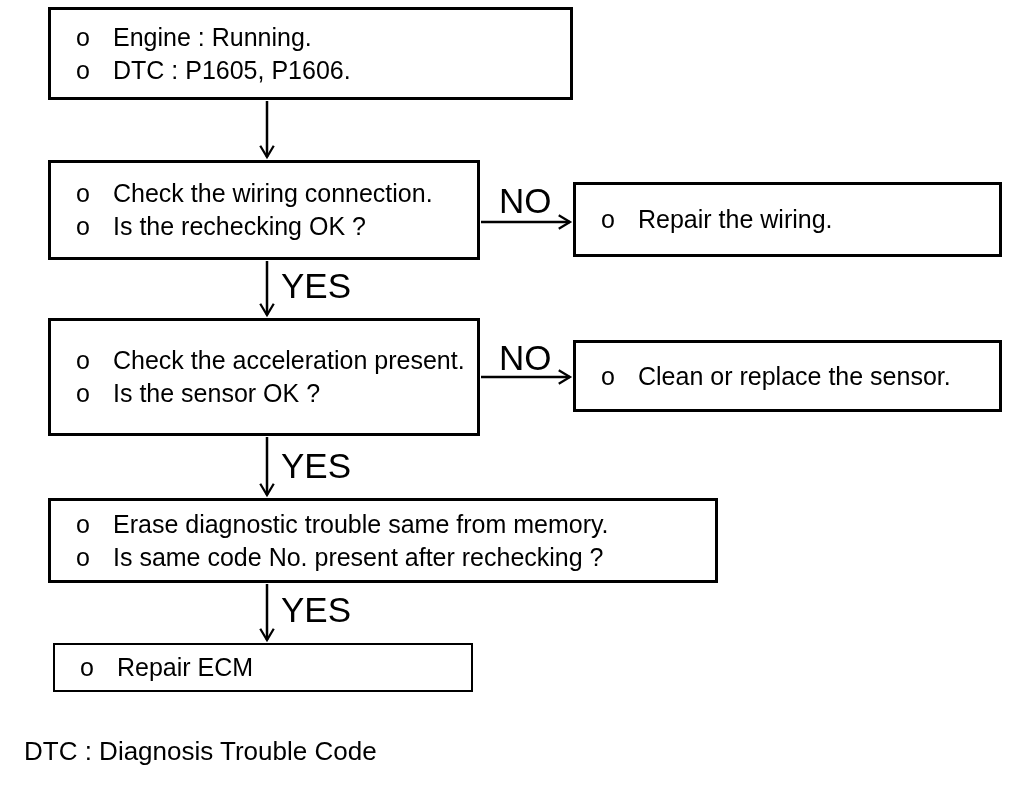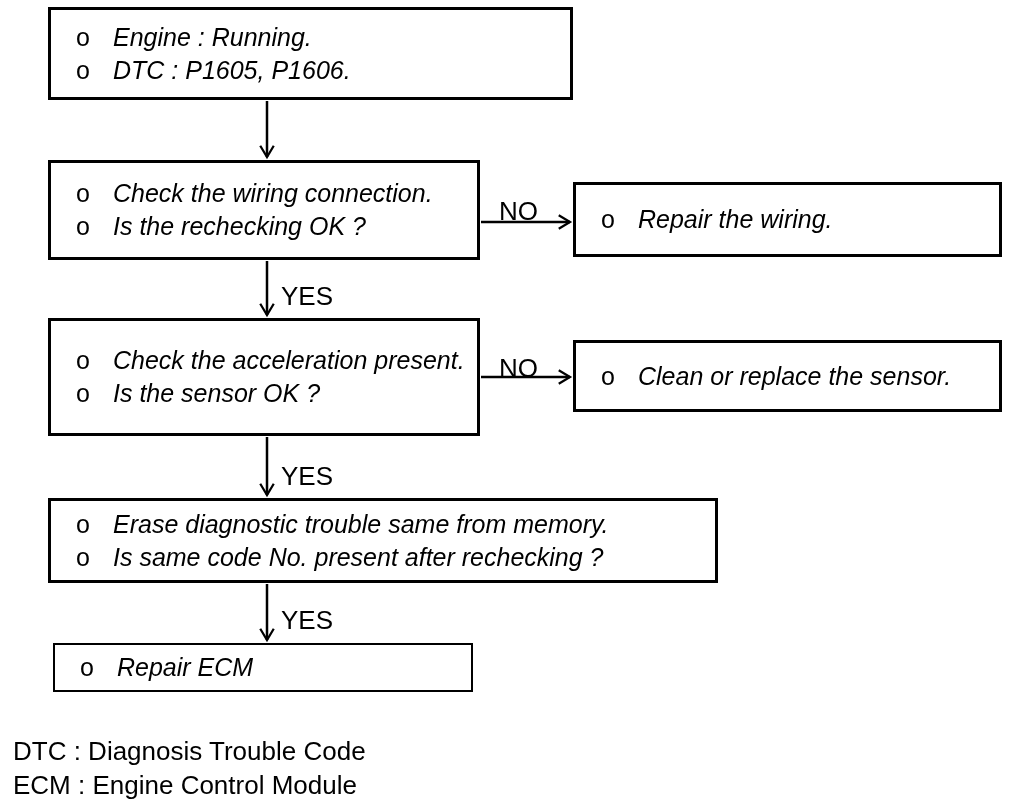--- a/index.html
+++ b/index.html
@@ -31,42 +31,41 @@
   .row {
     display: flex;
     align-items: flex-start;
   }
   .bullet {
     flex: 0 0 37px;
     width: 37px;
   }
   .txt {
     flex: 1 1 auto;
-    font-style: italic;
   }
   .branch-label {
     position: absolute;
-    font-size: 26px;
+    font-size: 35px;
     line-height: 28px;
     white-space: nowrap;
-    margin-top: 10px;
   }
   .connectors {
     position: absolute;
     left: 0;
     top: 0;
     pointer-events: none;
   }
   .legend {
     position: absolute;
-    left: 13px;
+    left: 24px;
     top: 734px;
     font-size: 26px;
     line-height: 34px;
     white-space: nowrap;
+    text-align: right;
   }
 </style>
 </head>
 <body>
 
 <div class="stage">
 
   <svg class="connectors" width="1024" height="804">
     <defs>
       <marker id="arrowhead" viewBox="0 0 16 16" refX="13" refY="8" markerWidth="18" markerHeight="18" markerUnits="userSpaceOnUse" orient="auto">
@@ -147,16 +146,15 @@
   </div>
 
   <span class="branch-label" style="left:499px; top:187px;">NO</span>
   <span class="branch-label" style="left:281px; top:272px;">YES</span>
   <span class="branch-label" style="left:499px; top:344px;">NO</span>
   <span class="branch-label" style="left:281px; top:452px;">YES</span>
   <span class="branch-label" style="left:281px; top:596px;">YES</span>
 
   <div class="legend">
     <div>DTC : Diagnosis Trouble Code</div>
-    <div>ECM : Engine Control Module</div>
   </div>
 
 </div>
 
 </body></html>

